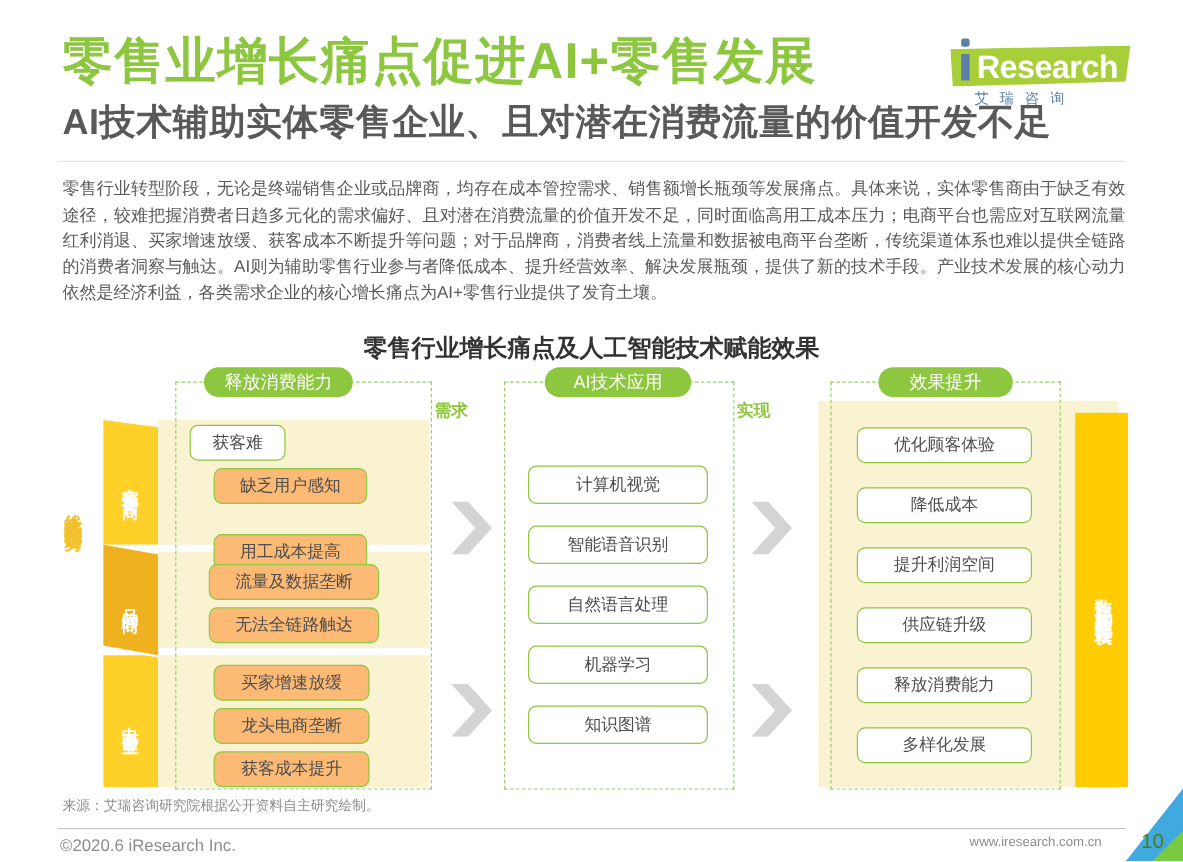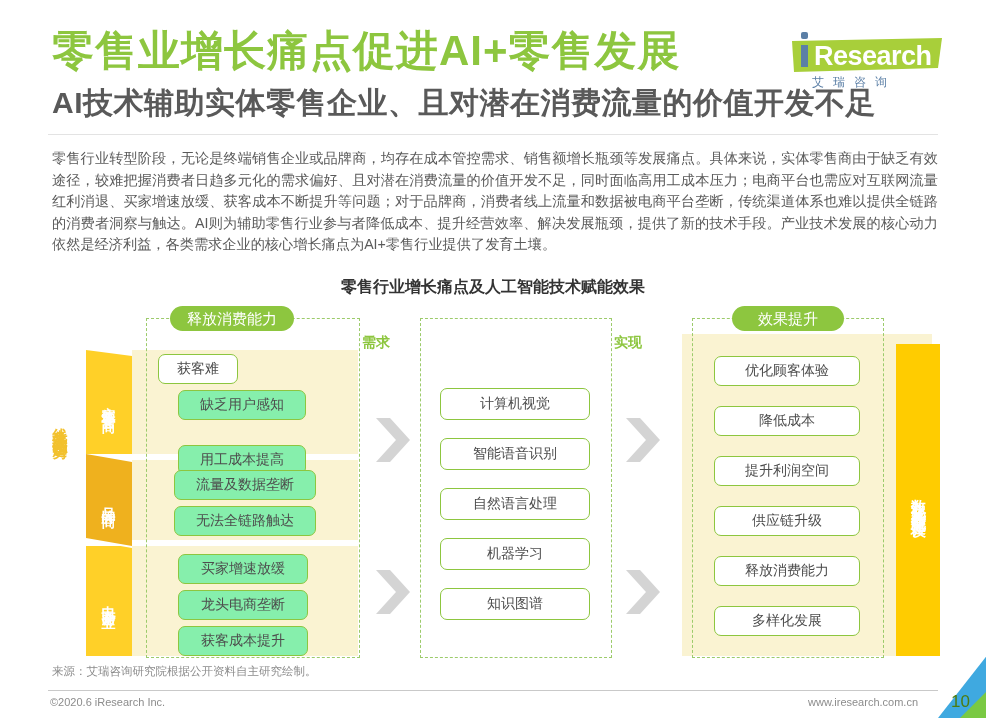--- a/index.html
+++ b/index.html
@@ -52,21 +52,21 @@
   
   .para{
     position:absolute;left:52px;top:148px;width:886px;
     font-size:14.2px;color:#5a5a5a;line-height:21.5px;
     text-align:justify;
   }
 
   
   .fig-title{
     position:absolute;left:0;top:277px;width:986px;
-    text-align:center;font-size:16px;font-weight:bold;color:#333;
+    text-align:center;font-size:20px;font-weight:bold;color:#333;
   }
 
   .fig{position:absolute;left:46px;top:308px;width:896px;height:348px;}
 
   
   .panel{
     position:absolute;border:1.5px dashed #9CCB6B;background:transparent;
   }
   .panel-badge{
     position:absolute;height:25px;line-height:25px;
@@ -78,21 +78,21 @@
   
   .band{position:absolute;background:#FAF3D2;}
 
   
   .chip{
     position:absolute;border:1.6px solid #8DC63F;border-radius:7px;
     background:#FFFFFF;color:#4d4d4d;font-size:14px;
     display:flex;align-items:center;justify-content:center;
     box-sizing:border-box;
   }
-  .chip.tinted{background:#86efac;}
+  .chip.tinted{background:#fdba74;}
 
   
   .ystrip{position:absolute;}
   .ystrip .lbl{
     position:absolute;left:0;top:0;width:100%;height:100%;
     display:flex;align-items:center;justify-content:center;
     color:#fff;font-size:14px;font-weight:bold;
     writing-mode:vertical-rl;letter-spacing:3px;
   }
 
@@ -114,21 +114,21 @@
 
   
   .source{
     position:absolute;left:52px;top:664px;
     font-size:11.5px;color:#8c8c8c;
   }
   .foot-rule{
     position:absolute;left:48px;top:690px;width:890px;height:1px;background:#c9c9c9;
   }
   .foot-left{
-    position:absolute;left:50px;top:696px;font-size:11px;color:#8c8c8c;
+    position:absolute;left:50px;top:696px;font-size:14px;color:#8c8c8c;
   }
   .foot-right{
     position:absolute;left:808px;top:696px;font-size:11px;color:#8c8c8c;
   }
   .pageno{
     position:absolute;left:951px;top:692px;font-size:17px;color:#4d7c0f;font-weight:normal;z-index:6;
   }
   .corner{position:absolute;right:0;bottom:0;width:110px;height:110px;}
 </style>
 </head>
@@ -202,20 +202,21 @@
     <div class="flowlabel" style="left:316px;top:26px;">需求</div>
 
     <svg class="chev" style="left:330px;top:110px;" viewBox="0 0 34 44">
       <polygon points="0,0 20,22 0,44 14,44 34,22 14,0" fill="#D4D4D4"></polygon>
     </svg>
     <svg class="chev" style="left:330px;top:262px;" viewBox="0 0 34 44">
       <polygon points="0,0 20,22 0,44 14,44 34,22 14,0" fill="#D4D4D4"></polygon>
     </svg>
 
     <div class="panel" style="left:374px;top:10px;width:190px;height:338px;"></div>
+    <div class="panel-badge" style="left:408px;top:-2px;width:122px;">AI技术应用</div>
 
     <div class="chip" style="left:394px;top:80px;width:150px;height:32px;">计算机视觉</div>
     <div class="chip" style="left:394px;top:130px;width:150px;height:32px;">智能语音识别</div>
     <div class="chip" style="left:394px;top:180px;width:150px;height:32px;">自然语言处理</div>
     <div class="chip" style="left:394px;top:230px;width:150px;height:32px;">机器学习</div>
     <div class="chip" style="left:394px;top:280px;width:150px;height:32px;">知识图谱</div>
 
     <div class="flowlabel" style="left:568px;top:26px;">实现</div>
 
     <svg class="chev" style="left:580px;top:110px;" viewBox="0 0 34 44">

